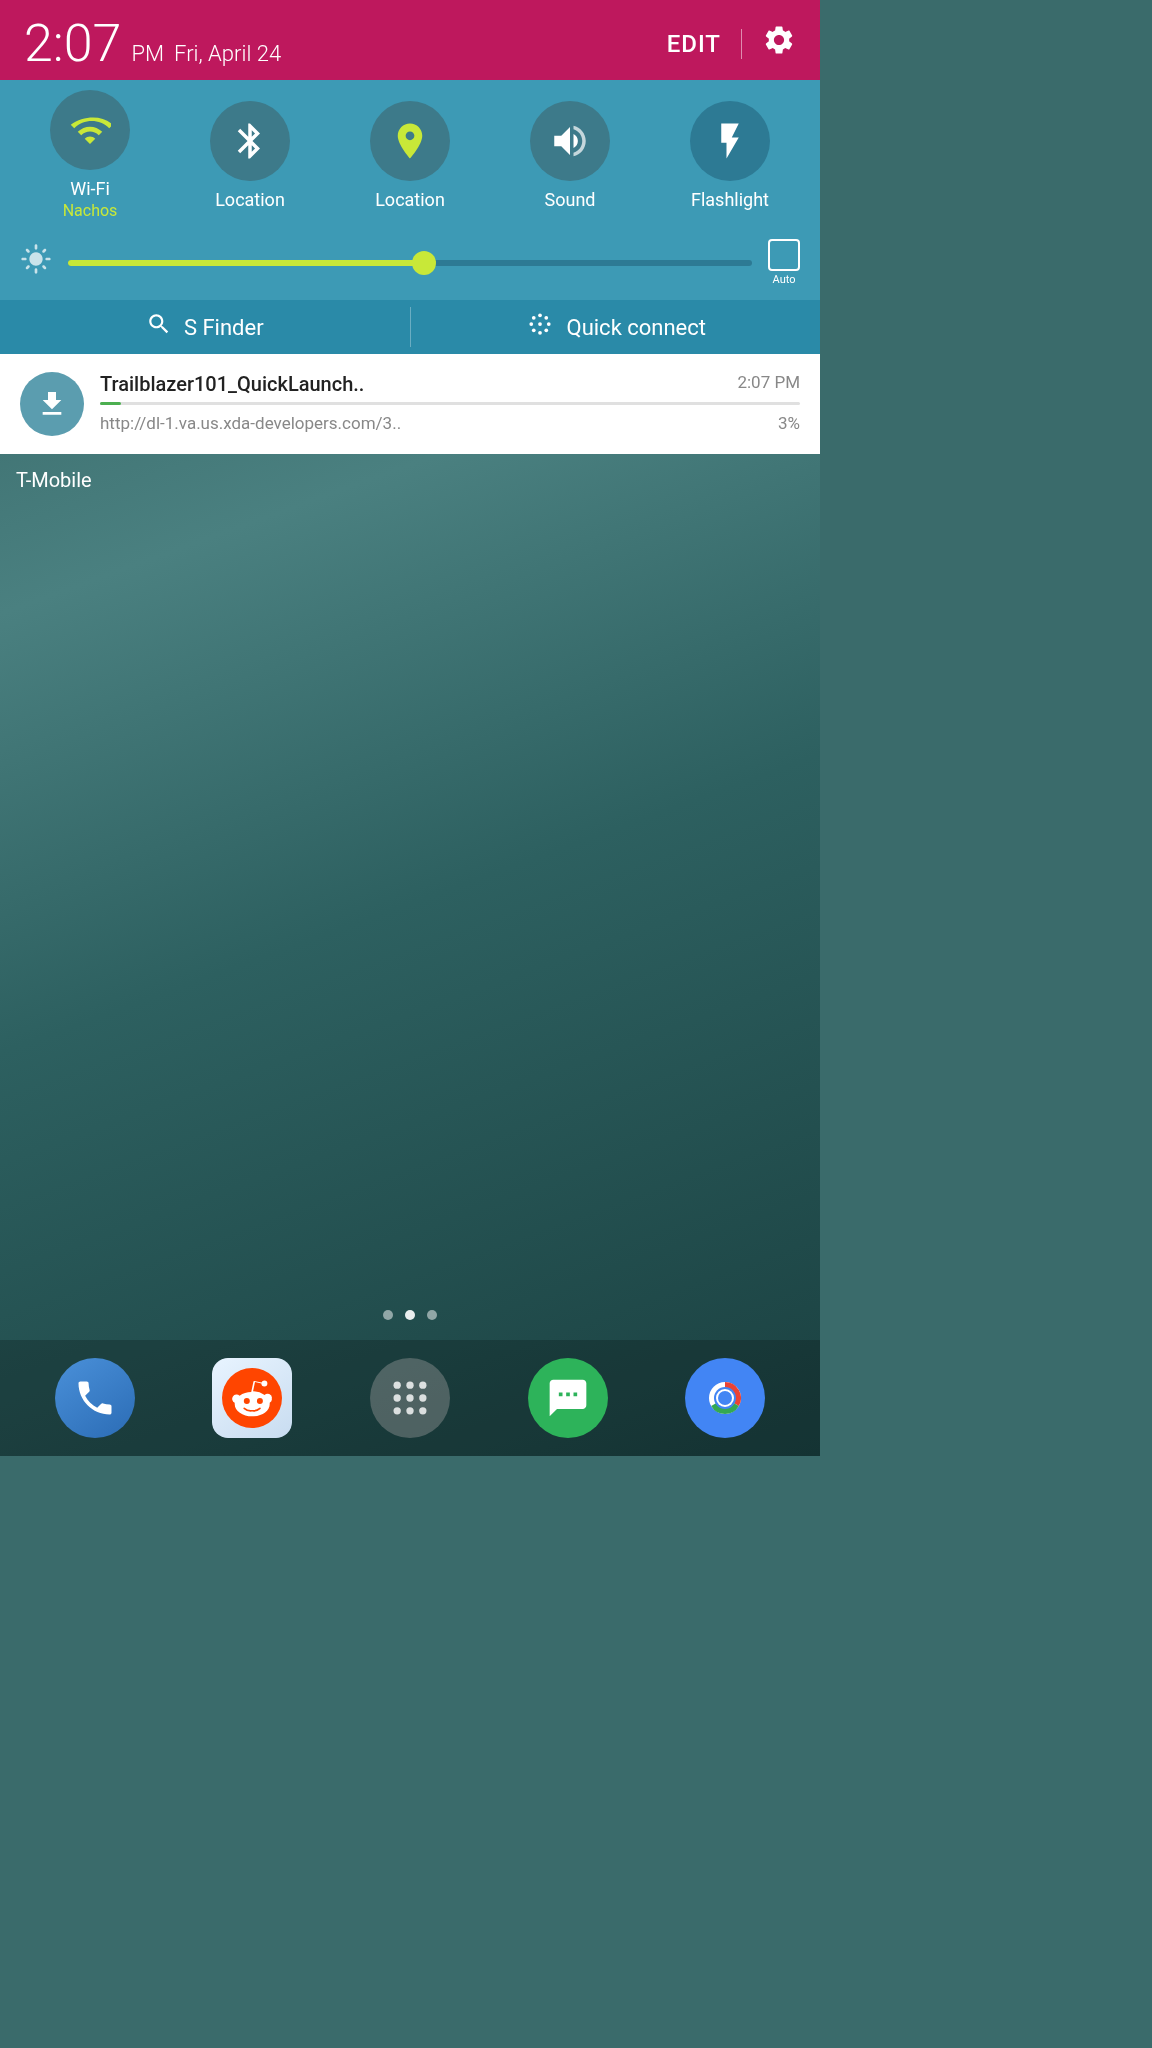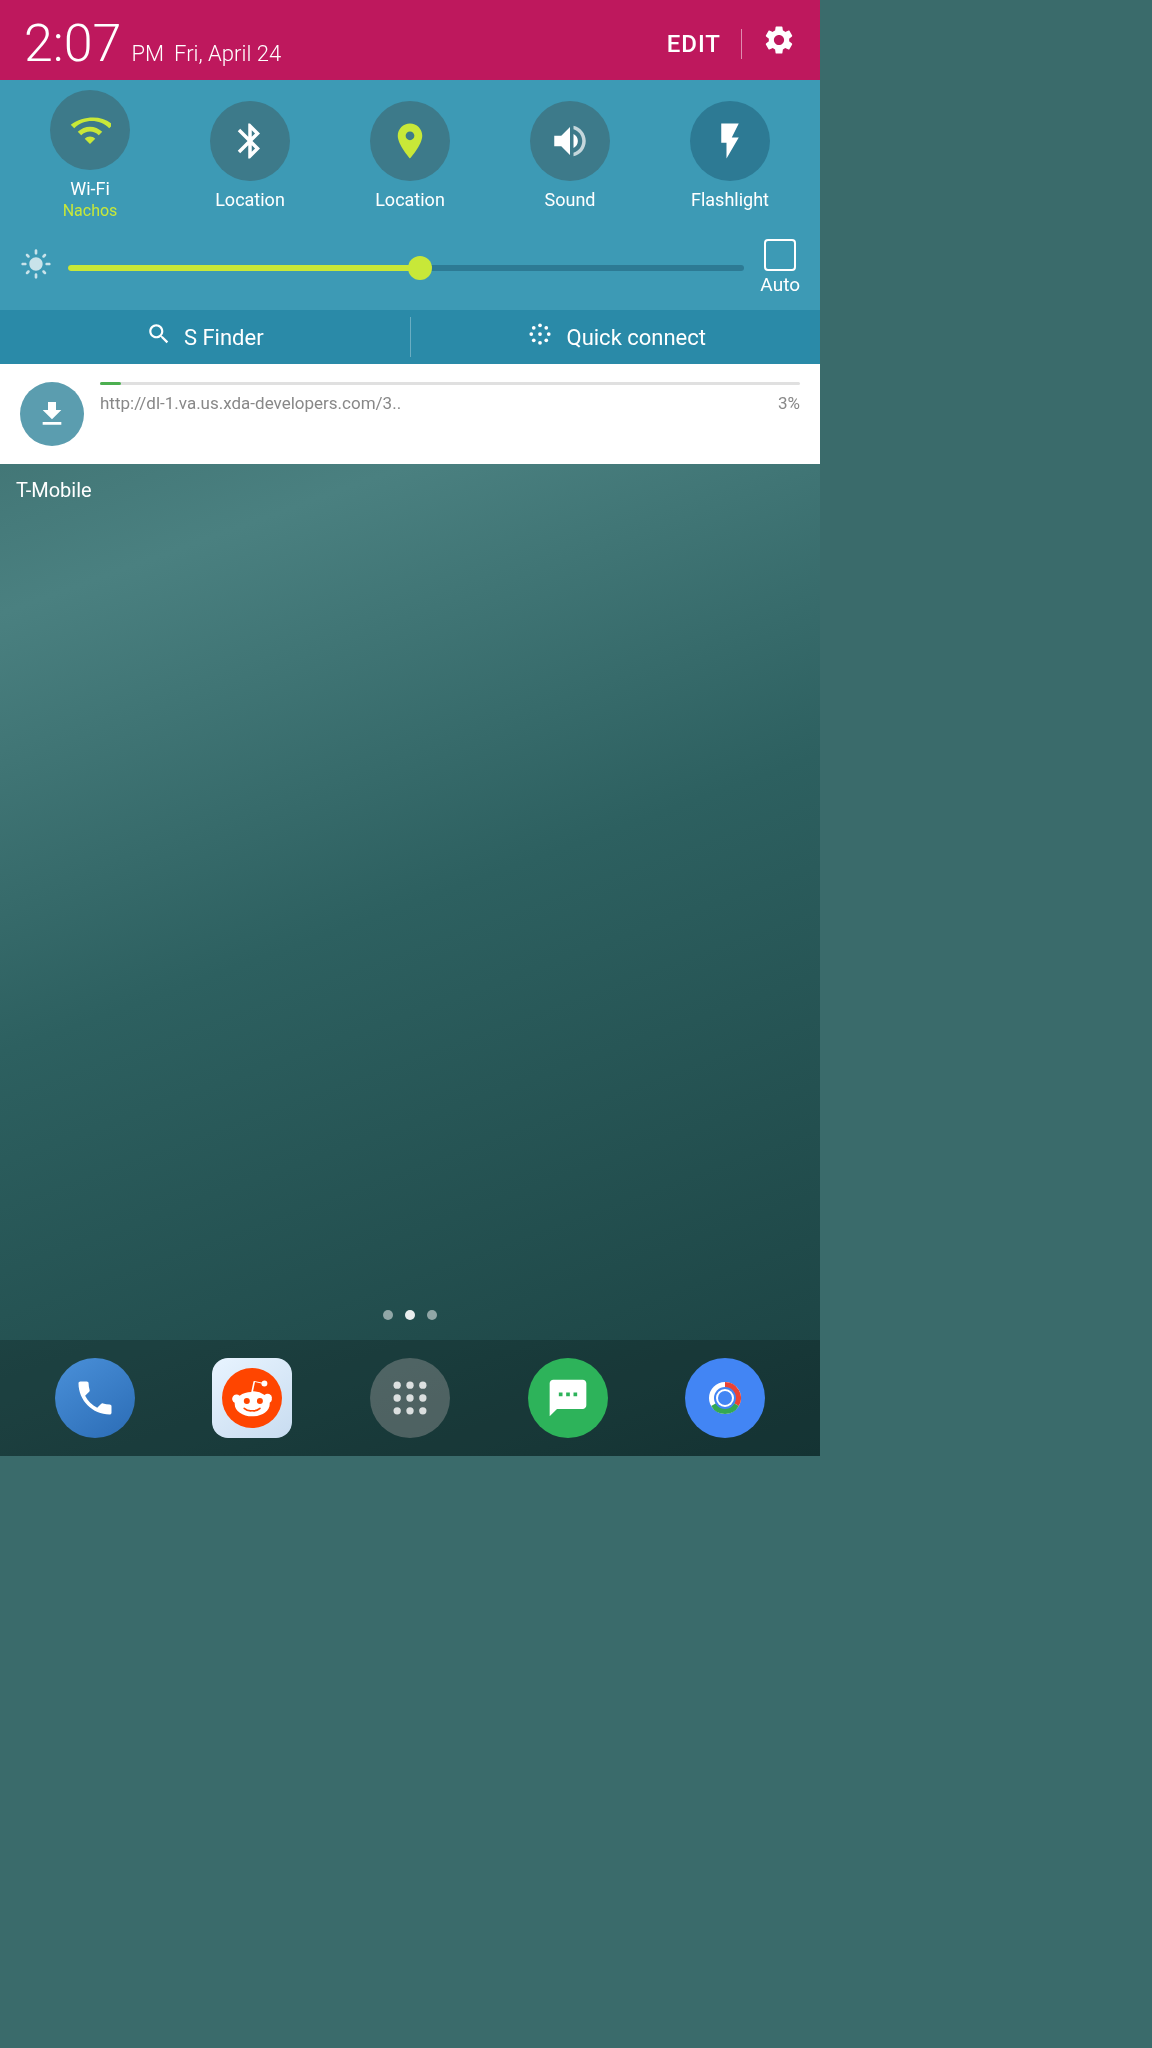--- a/index.html
+++ b/index.html
@@ -191,21 +191,21 @@
 
     .auto-square {
       width: 32px;
       height: 32px;
       border: 2px solid white;
       border-radius: 4px;
       background: transparent;
     }
 
     .auto-label {
-      font-size: 19px;
+      font-size: 11px;
       color: white;
     }
 
     
     .finder-bar {
       background: #2a8aa8;
       display: flex;
       align-items: center;
       padding: 0;
       height: 54px;
@@ -499,20 +499,24 @@
 
   </div>
 
   <div class="notification-card">
     <div class="notif-icon-circle">
       <svg viewBox="0 0 24 24">
         <path d="M19 9h-4V3H9v6H5l7 7 7-7zM5 18v2h14v-2H5z"></path>
       </svg>
     </div>
     <div class="notif-content">
+      <div class="notif-header">
+        <span class="notif-title">Trailblazer101_QuickLaunch..</span>
+        <span class="notif-time">2:07 PM</span>
+      </div>
       <div class="notif-progress-bar">
         <div class="notif-progress-fill"></div>
       </div>
       <div class="notif-url">
         <span class="notif-url-text">http://dl-1.va.us.xda-developers.com/3..</span>
         <span class="notif-percent">3%</span>
       </div>
     </div>
   </div>
 

